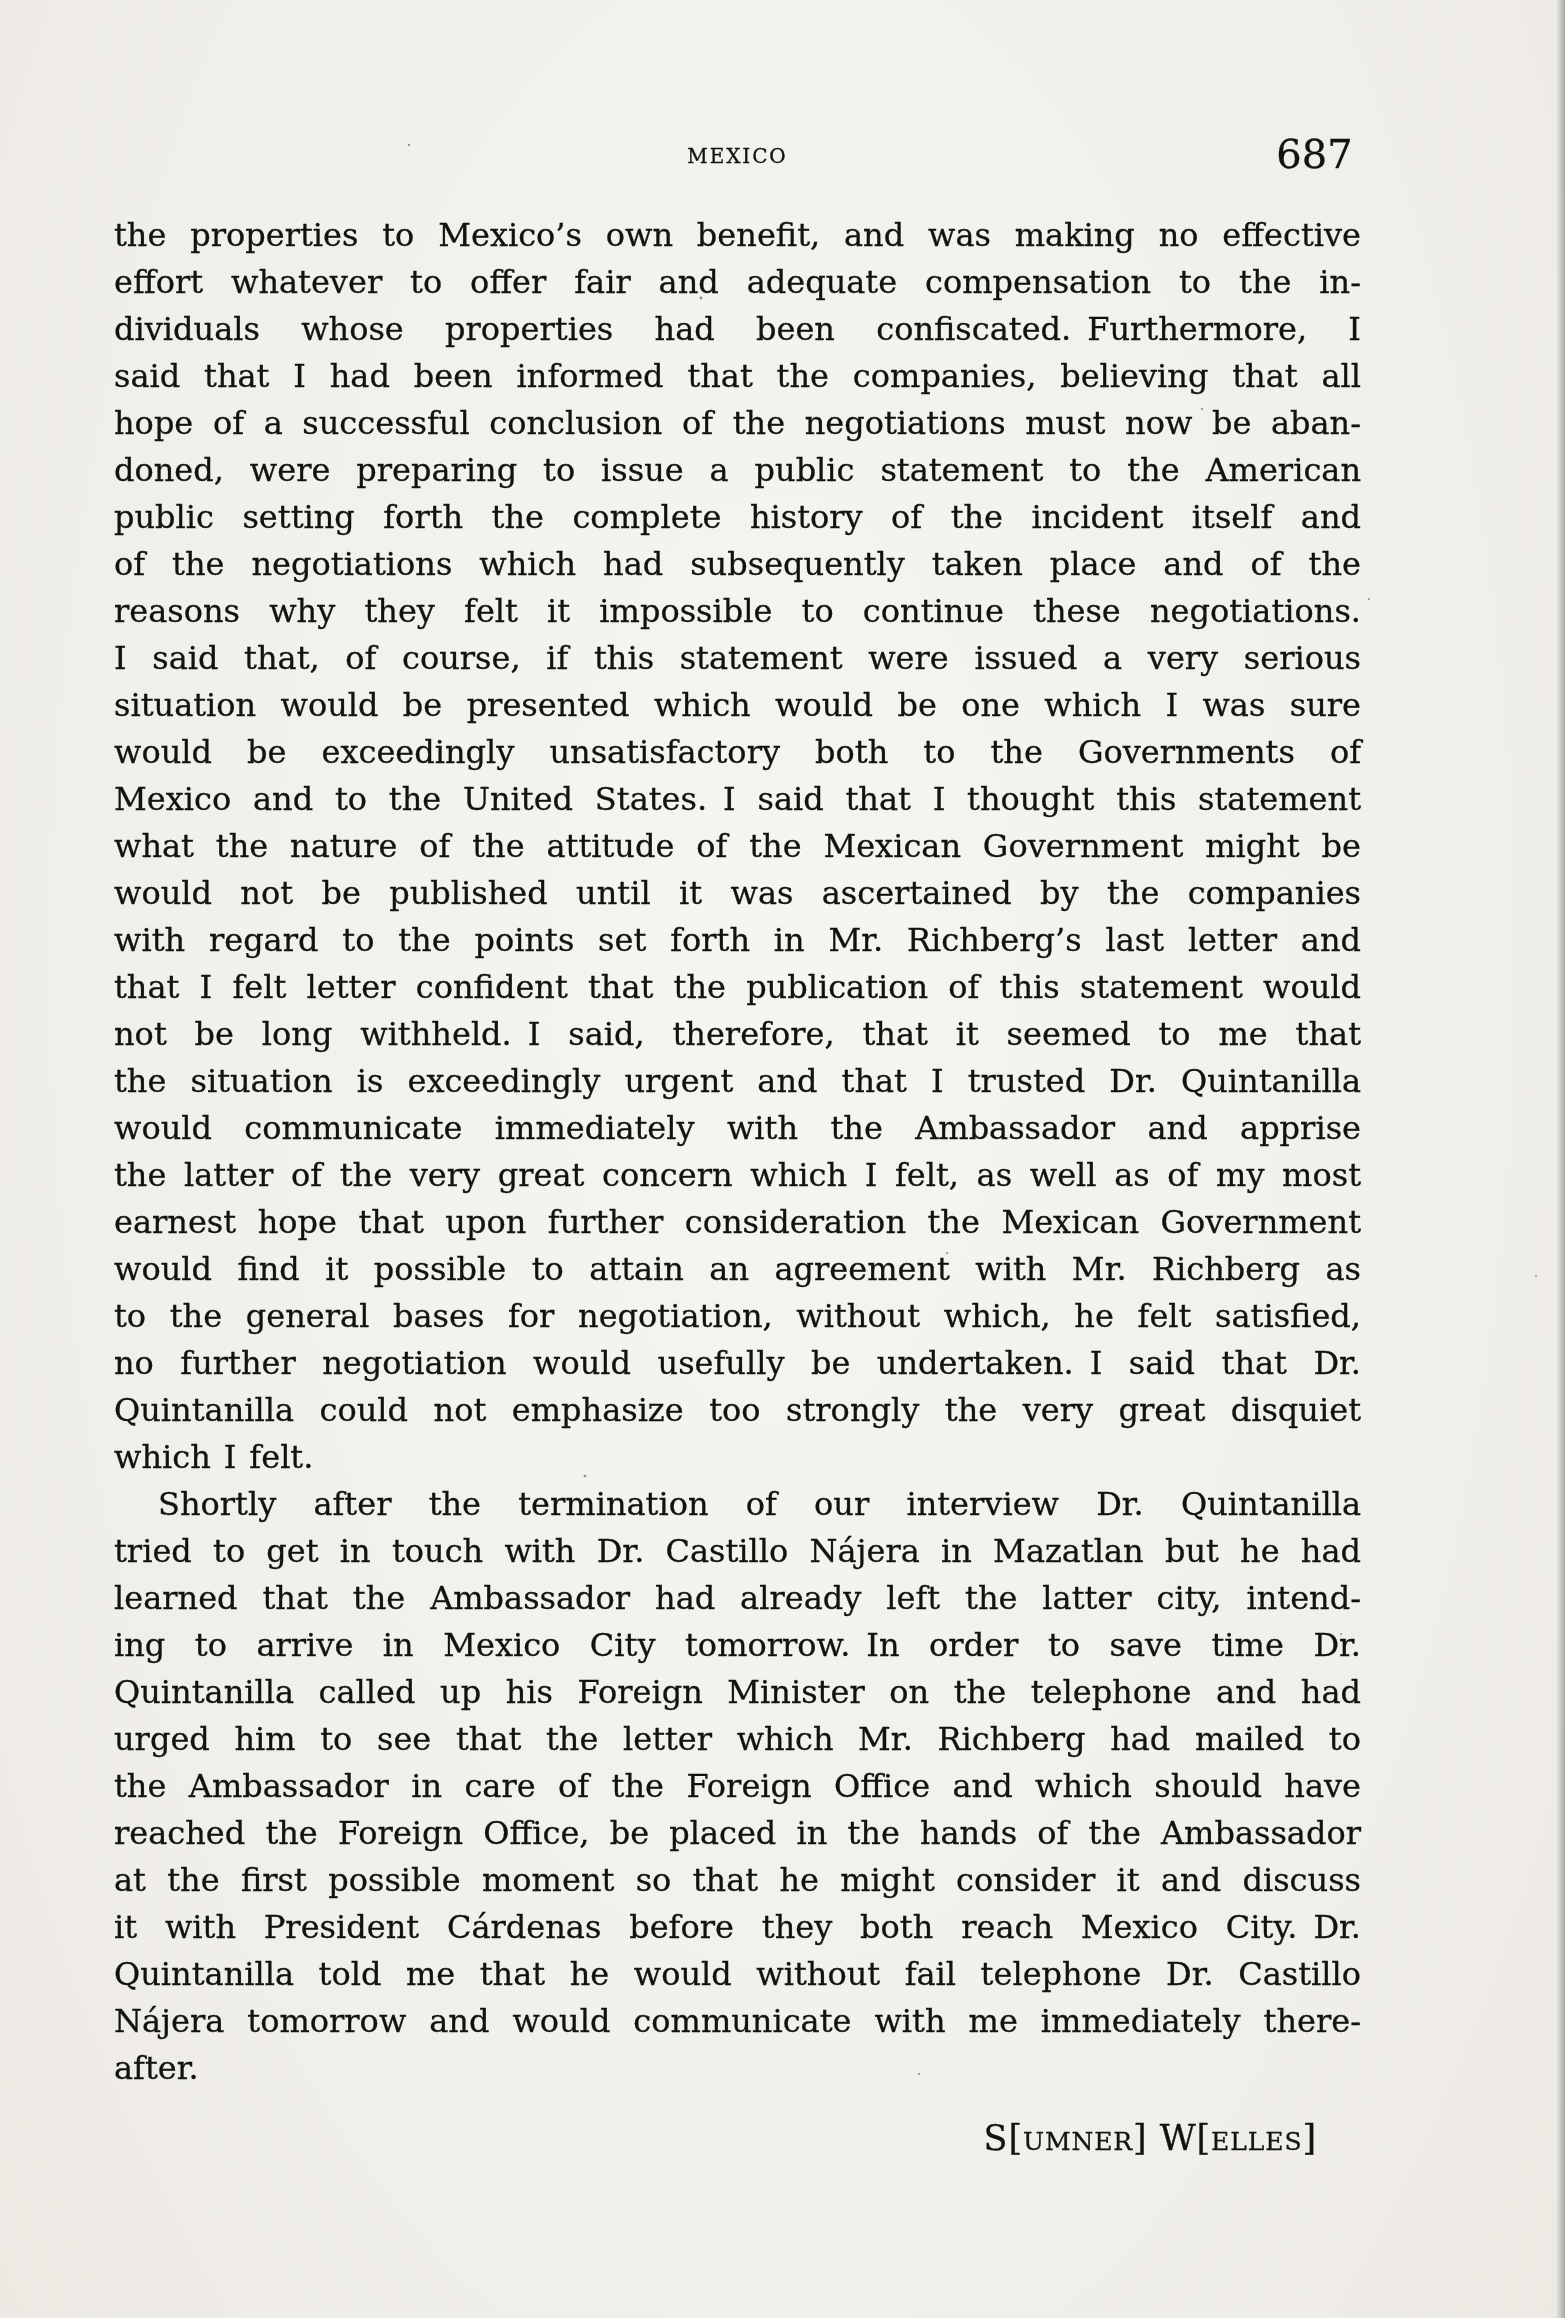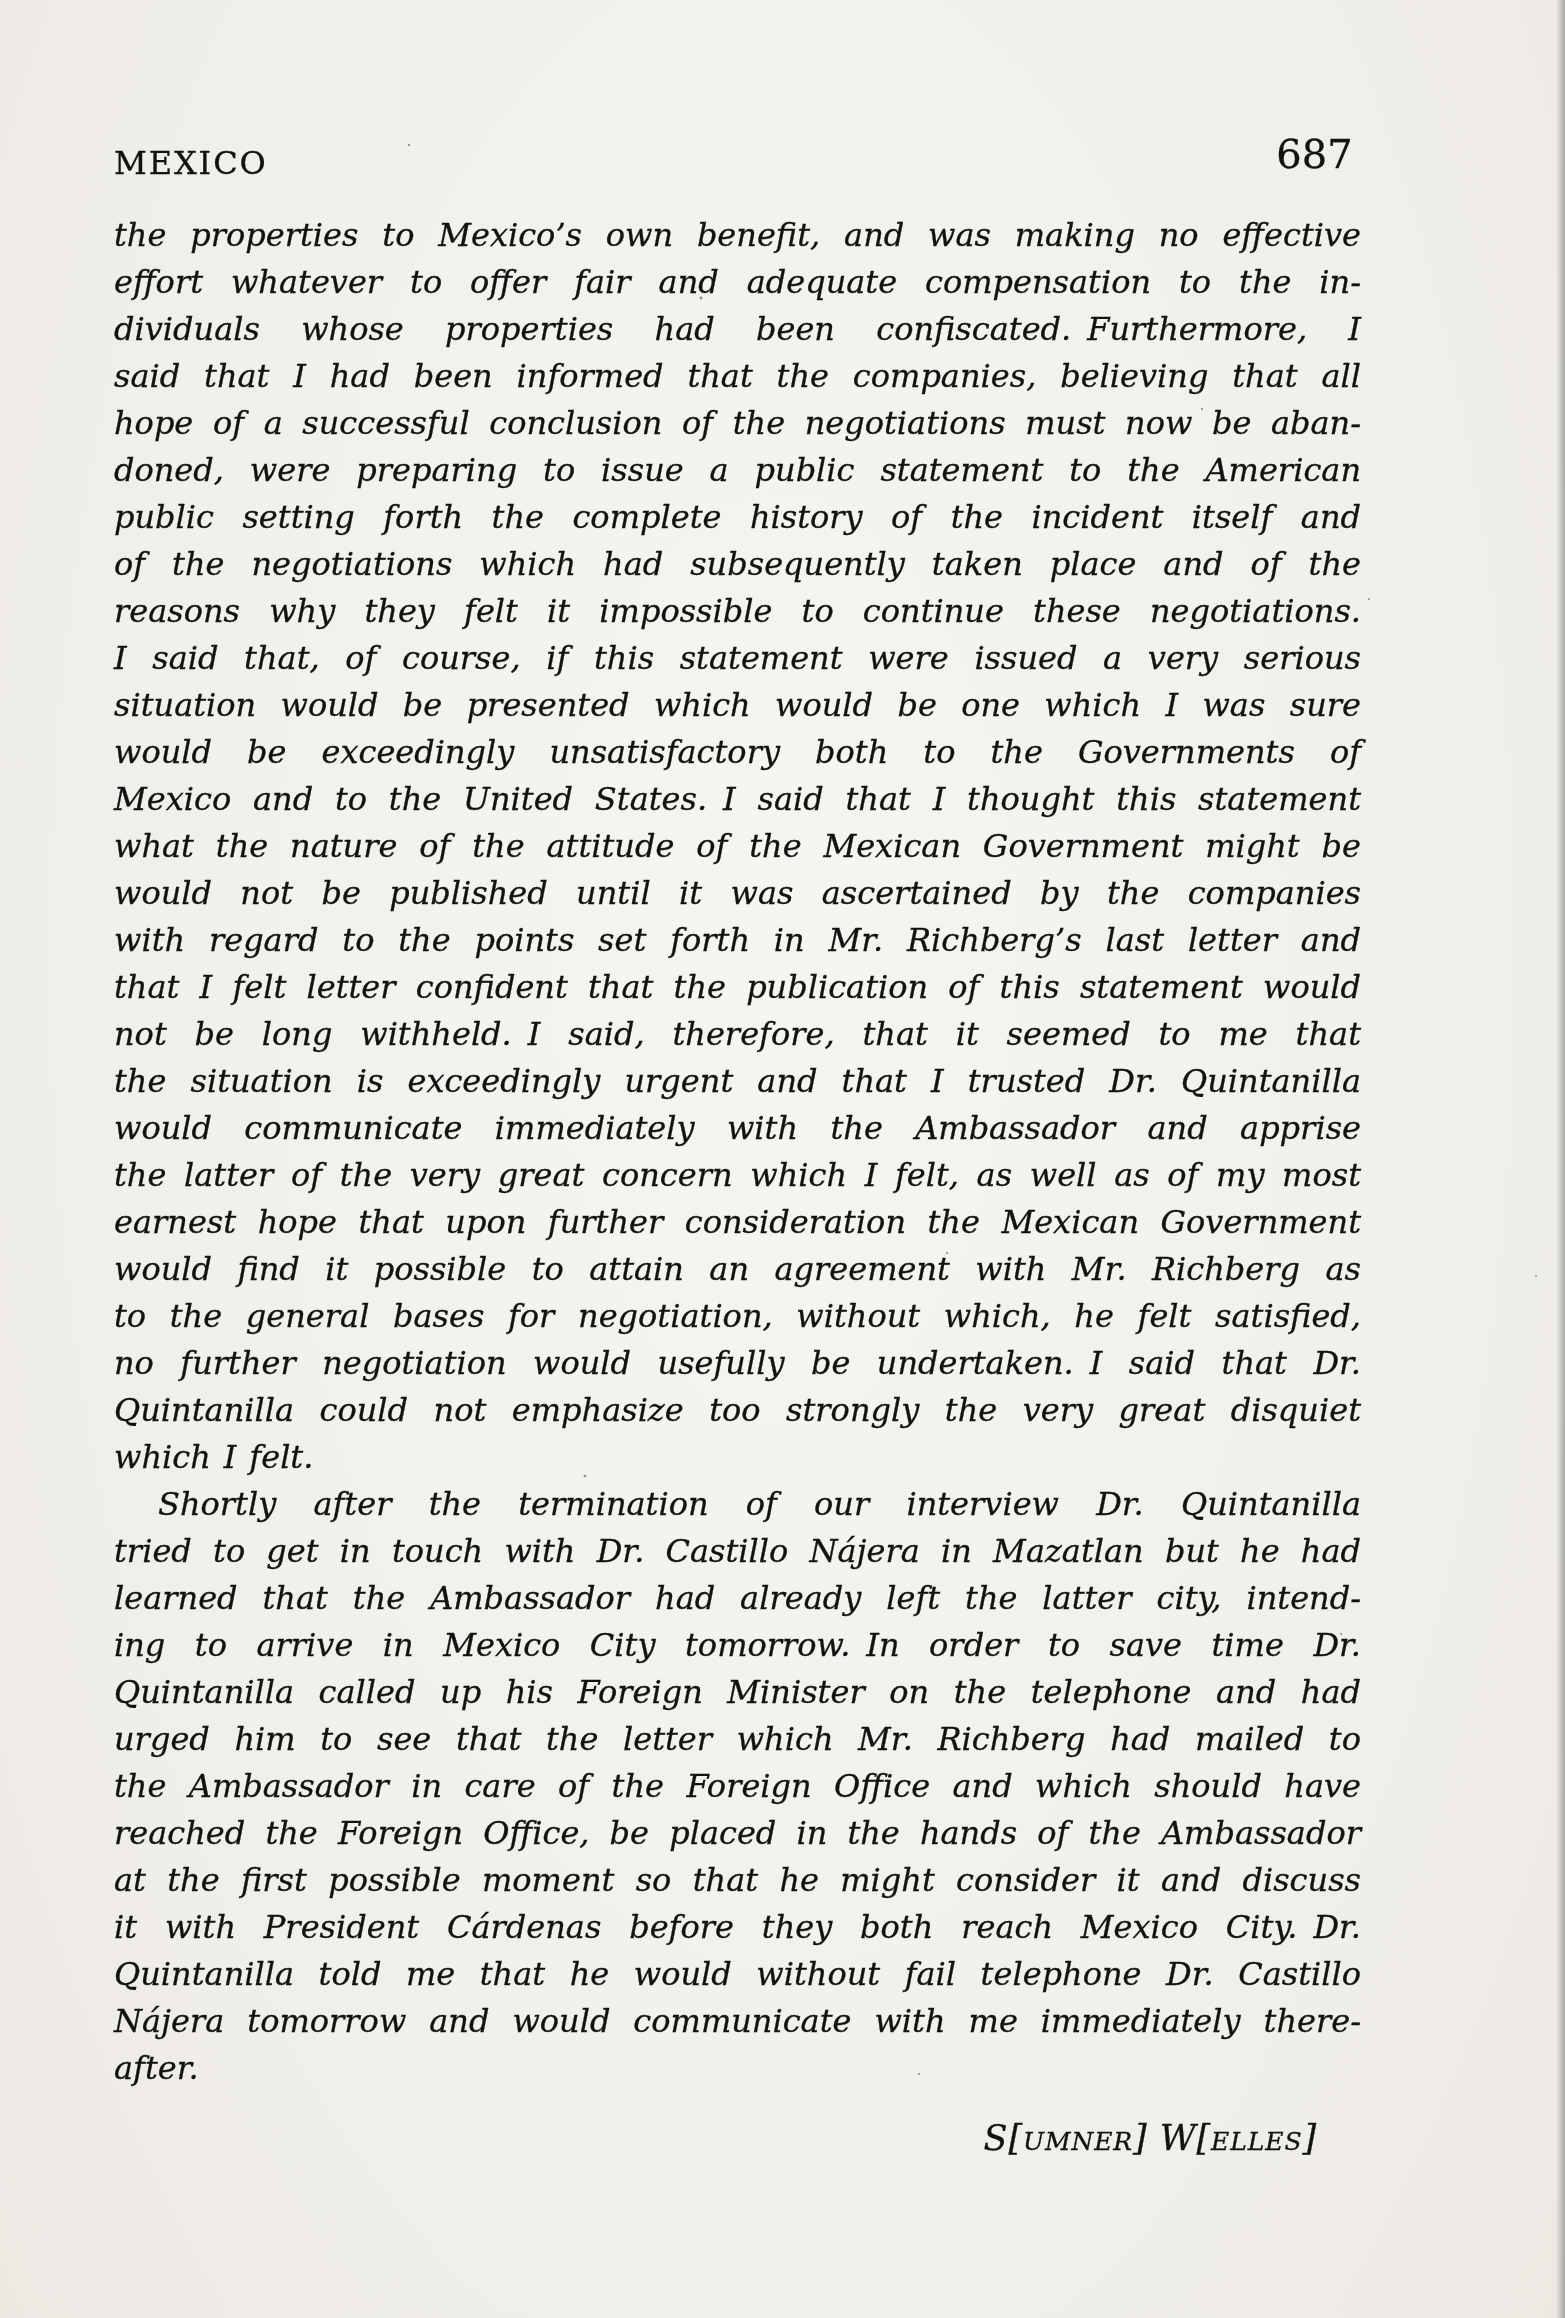--- a/index.html
+++ b/index.html
@@ -24,38 +24,37 @@
     left: 114px;
     top: 137px;
     width: 1247px;
     height: 56px;
   }
   .running-head {
     position: absolute;
     left: 0;
     right: 0;
     top: 6.5px;
-    text-align: left;
-    font-size: 32px;
+    text-align: center;
+    font-size: 20px;
     letter-spacing: 1.9px;
     font-weight: normal;
   }
   .page-number {
     position: absolute;
     right: 8.3px;
     top: -6.5px;
     font-size: 40px;
   }
   
   .textblock {
     position: absolute;
     left: 114px;
     top: 212px;
     width: 1247px;
-    font-style: italic;
   }
   .line {
     font-size: 32px;
     line-height: 47px;
     white-space: nowrap;
     text-align: justify;
     text-align-last: justify;
     word-spacing: 2.8px;
   }
   .line.par-end {

